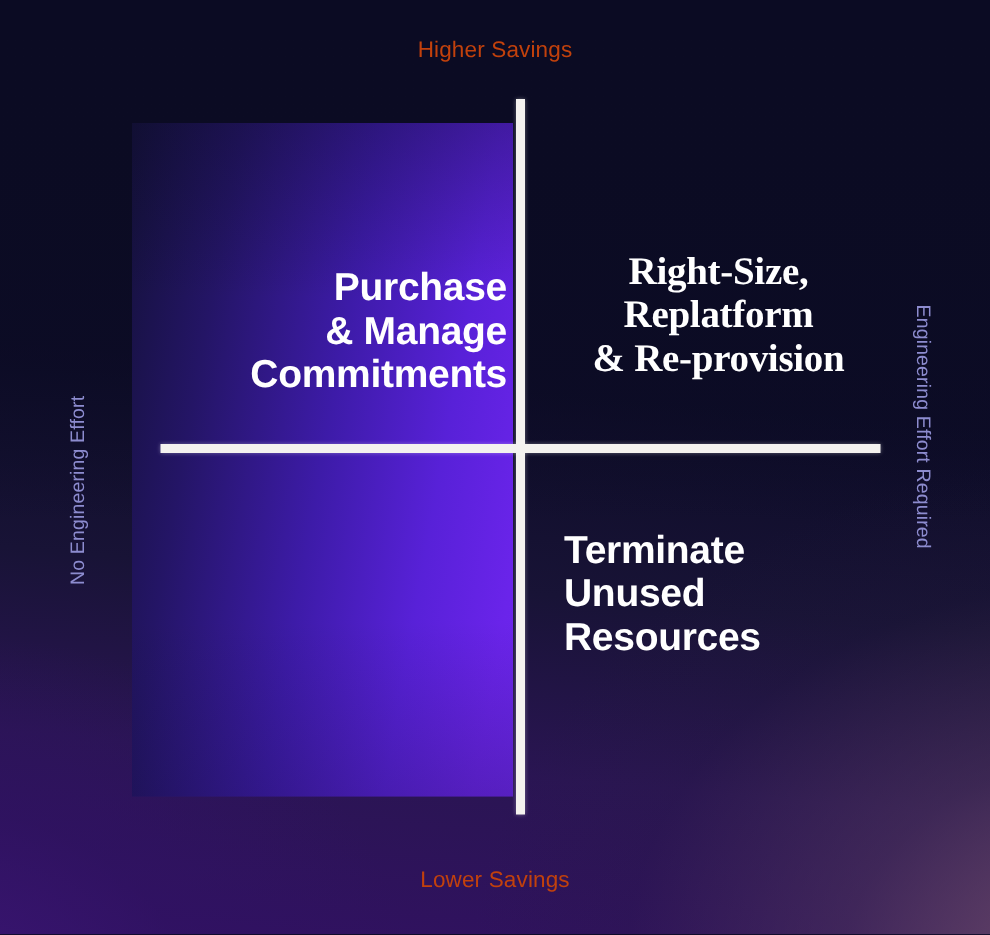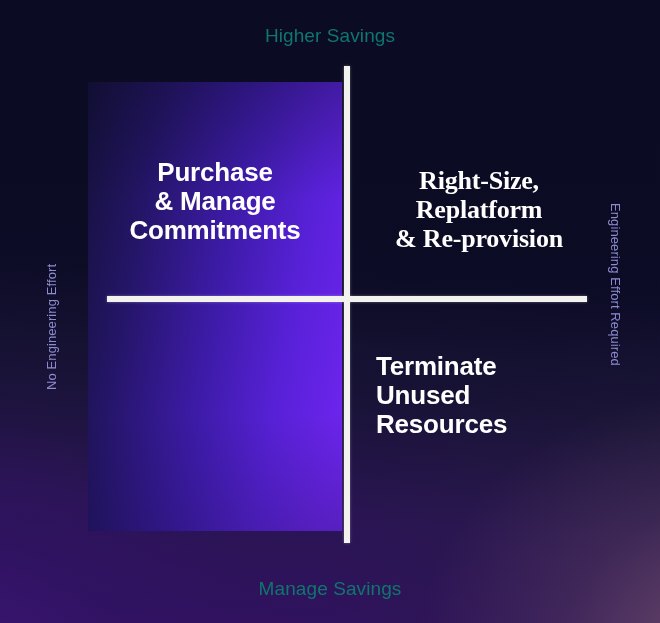--- a/index.html
+++ b/index.html
@@ -73,30 +73,30 @@
   .quad {
     position: absolute;
     color: #ffffff;
     font-size: 26px;
     font-weight: bold;
     line-height: 29px;
     text-align: center;
     letter-spacing: -0.2px;
     white-space: pre-line;
   }
-  .quad-tl { left: 92px;  top: 158px; width: 246px; }
+  .quad-tl { left: 92px;  top: 177px; width: 246px; text-align: right; }
   .quad-tr { left: 356px; top: 166px; width: 246px; font-family: Liberation Serif, serif; }
   .quad-bl { left: 92px;  top: 352px; width: 246px; }
   .quad-br { left: 376px; top: 352px; width: 230px; text-align: left; }
 
   
   .cap {
     position: absolute;
-    color: #0f766e;
-    font-size: 19px;
+    color: #c2410c;
+    font-size: 15px;
     font-weight: normal;
     letter-spacing: 0.1px;
     white-space: nowrap;
   }
   .cap-top {
     left: 0; right: 0; top: 25px;
     text-align: center;
   }
   .cap-bottom {
     left: 0; right: 0; top: 578px;
@@ -140,19 +140,19 @@
 Replatform
 &amp; Re-provision</div>
 
 
   <div class="quad quad-br">Terminate
 Unused
 Resources</div>
 
   <div class="cap cap-top">Higher Savings</div>
 
-  <div class="cap cap-bottom">Manage Savings</div>
+  <div class="cap cap-bottom">Lower Savings</div>
 
   <div class="cap cap-left">No Engineering Effort</div>
 
   <div class="cap cap-right">Engineering Effort Required</div>
 
 </div>
 
 </body></html>

